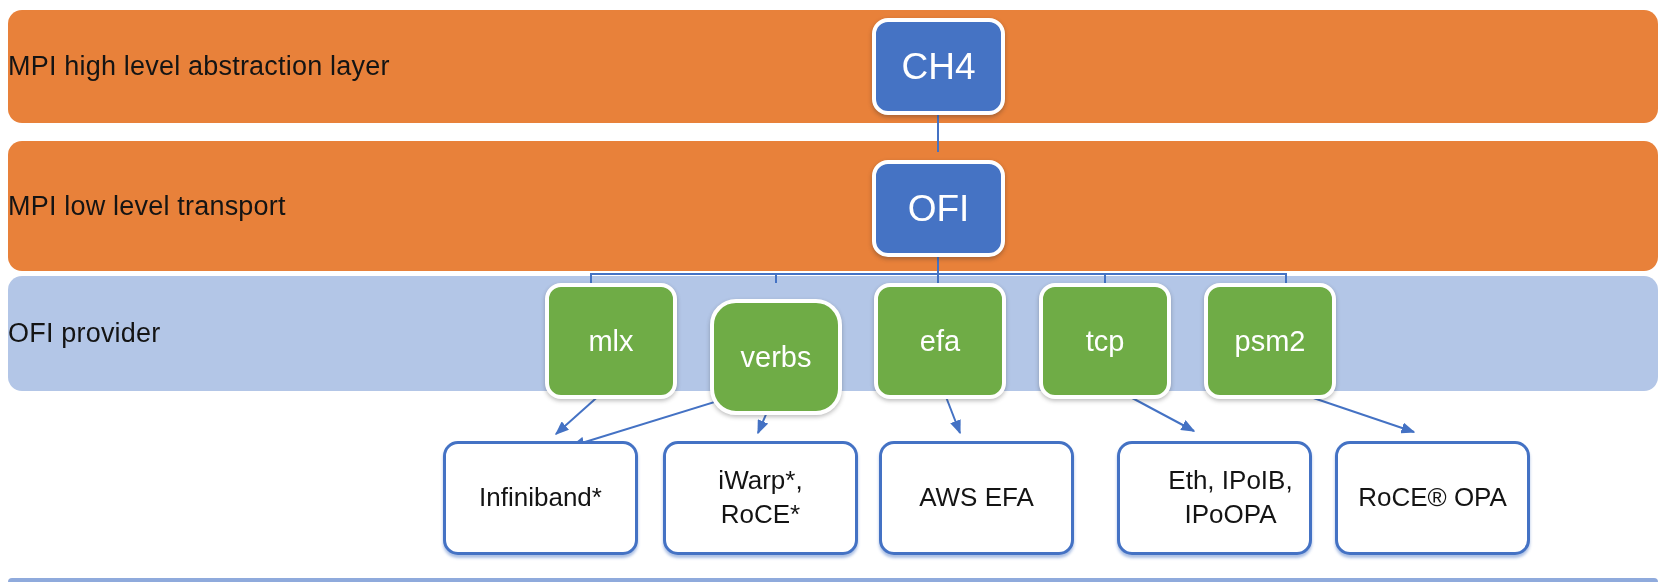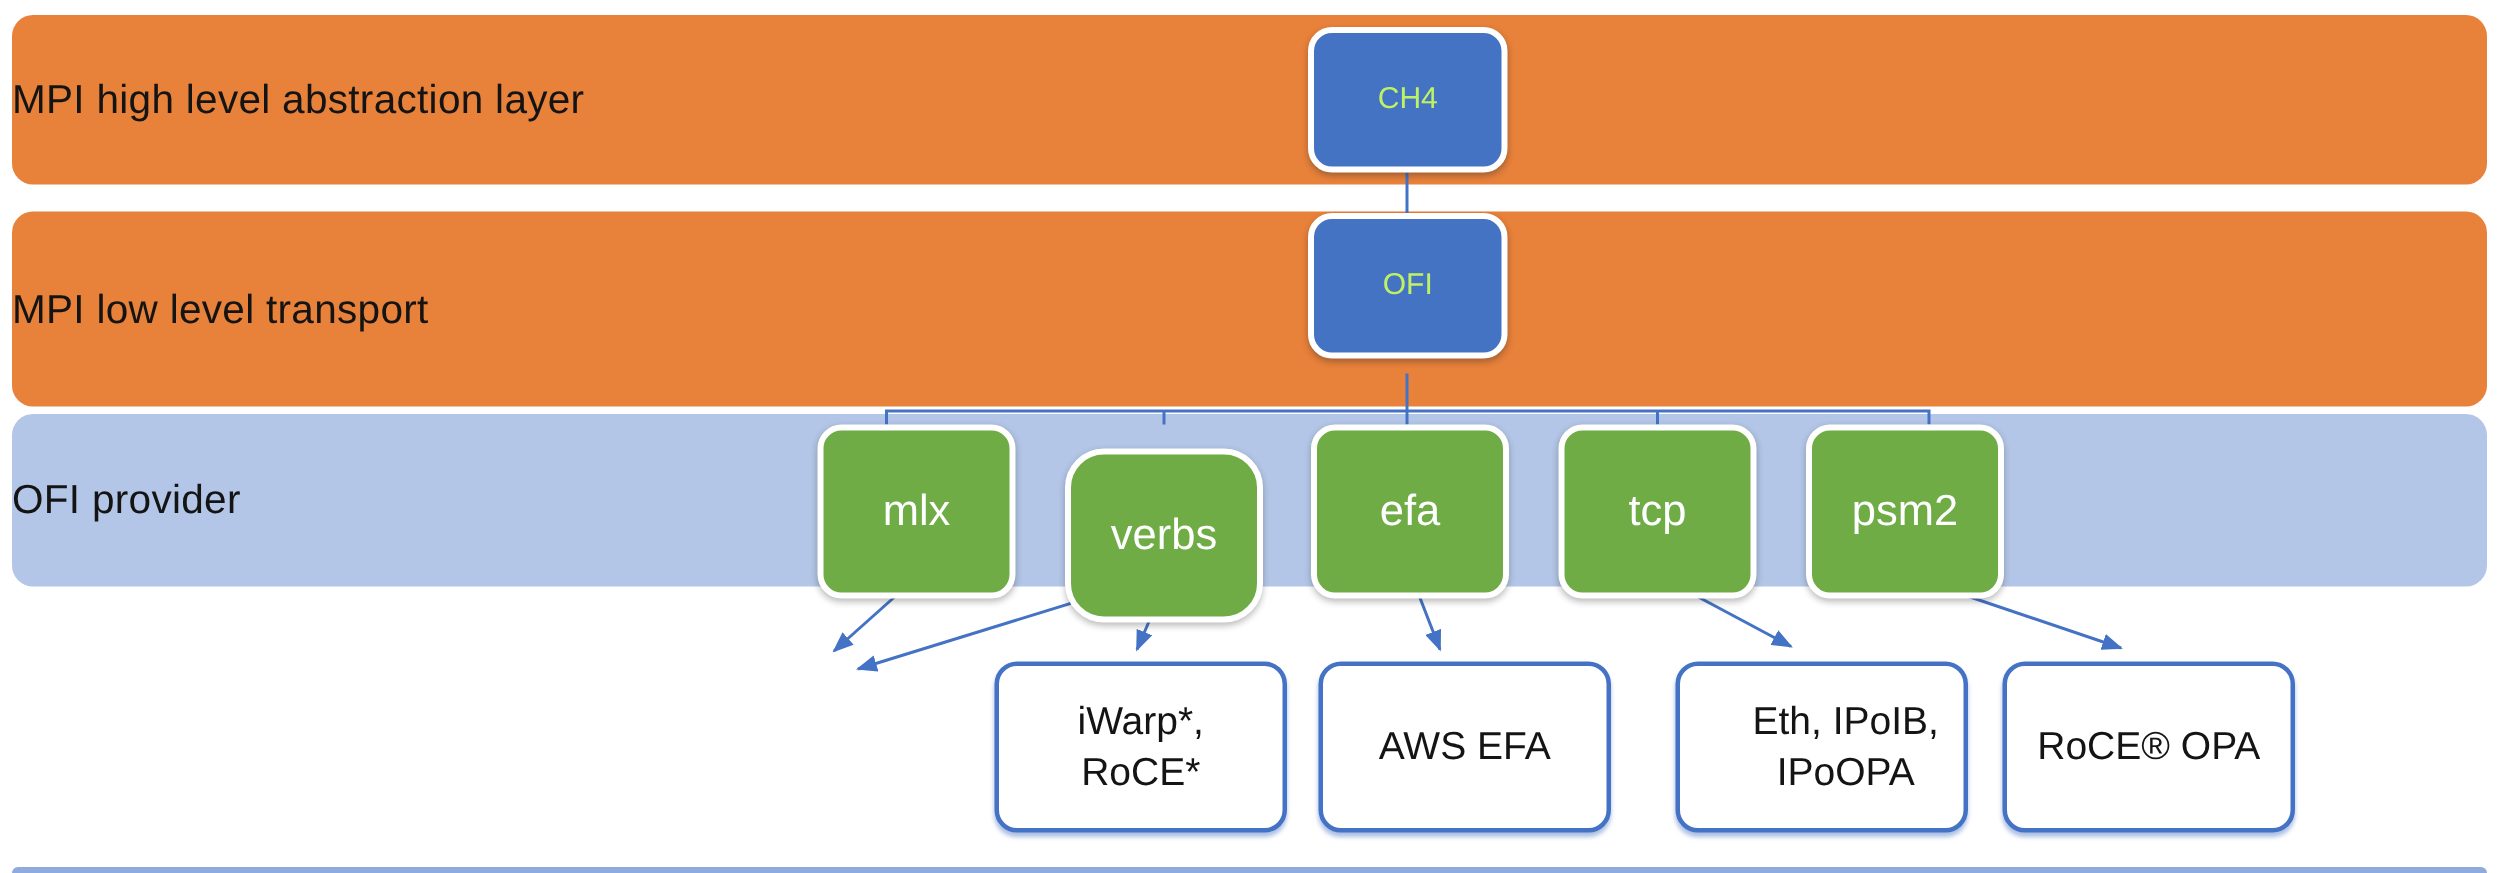--- a/index.html
+++ b/index.html
@@ -25,35 +25,35 @@
   #band-sliver{
     position:absolute; left:8px; top:578px; width:1650px; height:4px;
     background:var(--sliver); border-radius:4px 4px 0 0;
   }
   .node{
     position:absolute; display:flex; align-items:center; justify-content:center;
     text-align:center; box-sizing:border-box;
   }
   .node-core{ 
     width:133px; height:97px; background:var(--blue); border:4px solid #fff;
-    border-radius:16px; color:#bef264; font-size:20px;
+    border-radius:16px; color:#ffffff; font-size:37px;
     box-shadow:0 2px 4px rgba(40,40,40,.35);
   }
   .node-provider{
     width:132px; height:116px; background:var(--green); border:4px solid #fff;
     border-radius:16px; color:#fff; font-size:29px;
     box-shadow:0 2px 4px rgba(40,40,40,.3);
   }
   .node-hw{
     width:195px; height:114px; background:#fff; border:3px solid var(--connector);
     border-radius:15px; color:var(--text-dark); font-size:26px; line-height:1.3;
     white-space:pre-line; box-shadow:0 3px 3px rgba(68,114,196,.45);
   }
   #node-ch4{left:872px; top:18px;}
-  #node-ofi{left:872px; top:142px;text-align:center;}
+  #node-ofi{left:872px; top:160px;text-align:center;}
   #node-mlx{left:545px; top:283px;}
   #node-verbs{left:710px; top:299px;border-radius:26px;}
   #node-efa{left:874px; top:283px;}
   #node-tcp{left:1039px; top:283px;}
   #node-psm2{left:1204px; top:283px;}
   #node-infiniband{left:443px; top:441px;}
   #node-iwarp{left:663px; top:441px;}
   #node-awsefa{left:879px; top:441px;}
   #node-eth{left:1117px; top:441px;padding-left:32px;}
   #node-opa{left:1335px; top:441px;}
@@ -99,20 +99,21 @@
 
   <div class="node node-core" id="node-ch4">CH4</div>
   <div class="node node-core" id="node-ofi">OFI</div>
 
   <div class="node node-provider" id="node-mlx">mlx</div>
   <div class="node node-provider" id="node-verbs">verbs</div>
   <div class="node node-provider" id="node-efa">efa</div>
   <div class="node node-provider" id="node-tcp">tcp</div>
   <div class="node node-provider" id="node-psm2">psm2</div>
 
+  <div class="node node-hw" id="node-infiniband">Infiniband*</div>
   <div class="node node-hw" id="node-iwarp">iWarp*,
 RoCE*</div>
   <div class="node node-hw" id="node-awsefa">AWS EFA</div>
   <div class="node node-hw" id="node-eth">Eth, IPoIB,
 IPoOPA</div>
   <div class="node node-hw" id="node-opa">RoCE® OPA</div>
 
 </div>
 
 </body></html>

